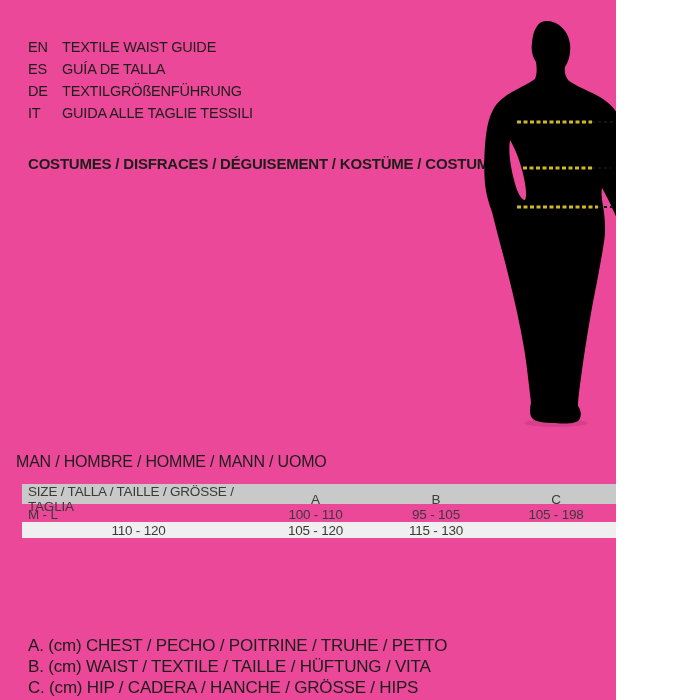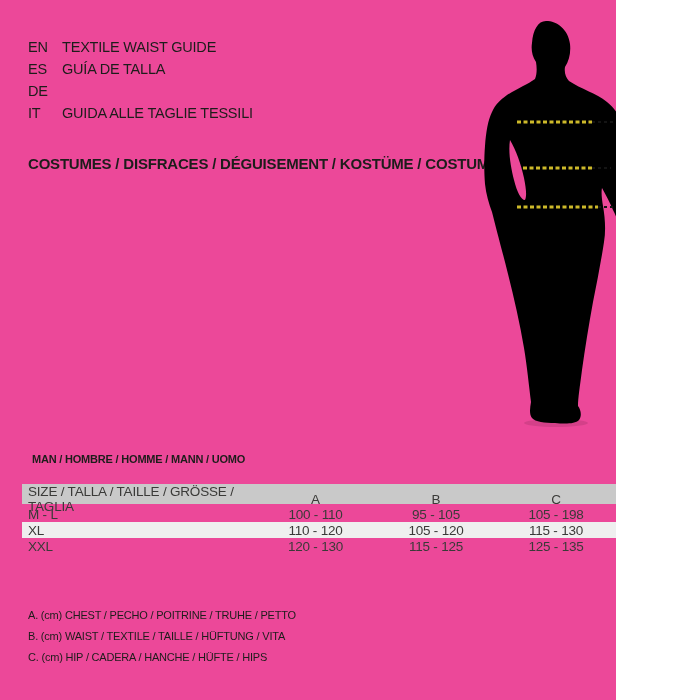--- a/index.html
+++ b/index.html
@@ -15,49 +15,50 @@
   
   .category-title{position:absolute;left:28px;top:155px;font-size:15px;font-weight:700;}
   
   .figure-wrap{position:absolute;left:480px;top:18px;width:205px;height:430px;}
   .figure-wrap svg{position:absolute;left:0;top:0;}
   .marker-label{position:absolute;font-size:15px;font-weight:700;color:#111;line-height:18px;}
   .marker-a{left:151px;top:95px;}
   .marker-b{left:153px;top:141px;}
   .marker-c{left:153px;top:180px;}
   
-  .section-title{position:absolute;left:32px;top:453px;font-size:11px;font-weight:700;}
+  .section-title{position:absolute;left:16px;top:453px;font-size:16px;font-weight:400;}
   
   .size-table{position:absolute;left:22px;top:484px;width:648px;font-size:13.5px;color:#3a3a38;}
   .t-row{display:grid;grid-template-columns:233px 121px 120px 120px 1fr;align-items:center;}
   .t-header{height:20px;background:#c9c9c9;margin-bottom:2px;}
   .t-body .t-row{height:16px;}
   .t-body .t-row:nth-child(even){background:#efefef;}
   .cell-size{padding-left:6px;text-align:left;}
   .cell-val{text-align:center;}
   
-  .legend{position:absolute;left:28px;top:604px;font-size:11px;font-weight:500;}
+  .legend{position:absolute;left:28px;top:635px;font-size:17px;font-weight:500;}
   .legend-line{height:21px;display:flex;align-items:center;}
 </style>
 </head>
 <body>
 
 <div class="canvas">
 
   <div class="lang-list">
     <div class="lang-row">
       <span class="lang-code">EN</span>
       <span class="lang-label">TEXTILE WAIST GUIDE</span>
     </div>
     <div class="lang-row">
       <span class="lang-code">ES</span>
       <span class="lang-label">GUÍA DE TALLA</span>
     </div>
     <div class="lang-row">
       <span class="lang-code">DE</span>
+      <span class="lang-label">TEXTILGRÖßENFÜHRUNG</span>
     </div>
     <div class="lang-row">
       <span class="lang-code">IT</span>
       <span class="lang-label">GUIDA ALLE TAGLIE TESSILI</span>
     </div>
   </div>
 
   <div class="category-title">COSTUMES / DISFRACES / DÉGUISEMENT / KOSTÜME / COSTUMI</div>
 
   <div class="figure-wrap">
@@ -131,35 +132,27 @@
     </div>
     <div class="t-body">
       <div class="t-row">
         <span class="cell-size">M - L</span>
         <span class="cell-val">100 - 110</span>
         <span class="cell-val">95 - 105</span>
         <span class="cell-val">105 - 198</span>
         <span></span>
       </div>
       <div class="t-row">
-        <span class="cell-size">XL</span>
         <span class="cell-val">110 - 120</span>
         <span class="cell-val">105 - 120</span>
         <span class="cell-val">115 - 130</span>
-        <span></span>
-      </div>
-      <div class="t-row">
-        <span class="cell-size">XXL</span>
-        <span class="cell-val">120 - 130</span>
-        <span class="cell-val">115 - 125</span>
-        <span class="cell-val">125 - 135</span>
         <span></span>
       </div>
     </div>
   </div>
 
   <div class="legend">
     <div class="legend-line">A. (cm) CHEST / PECHO / POITRINE / TRUHE / PETTO</div>
     <div class="legend-line">B. (cm) WAIST / TEXTILE / TAILLE / HÜFTUNG / VITA</div>
-    <div class="legend-line">C. (cm) HIP / CADERA / HANCHE / HÜFTE / HIPS</div>
+    <div class="legend-line">C. (cm) HIP / CADERA / HANCHE / GRÖSSE / HIPS</div>
   </div>
 
 </div>
 
 </body></html>

